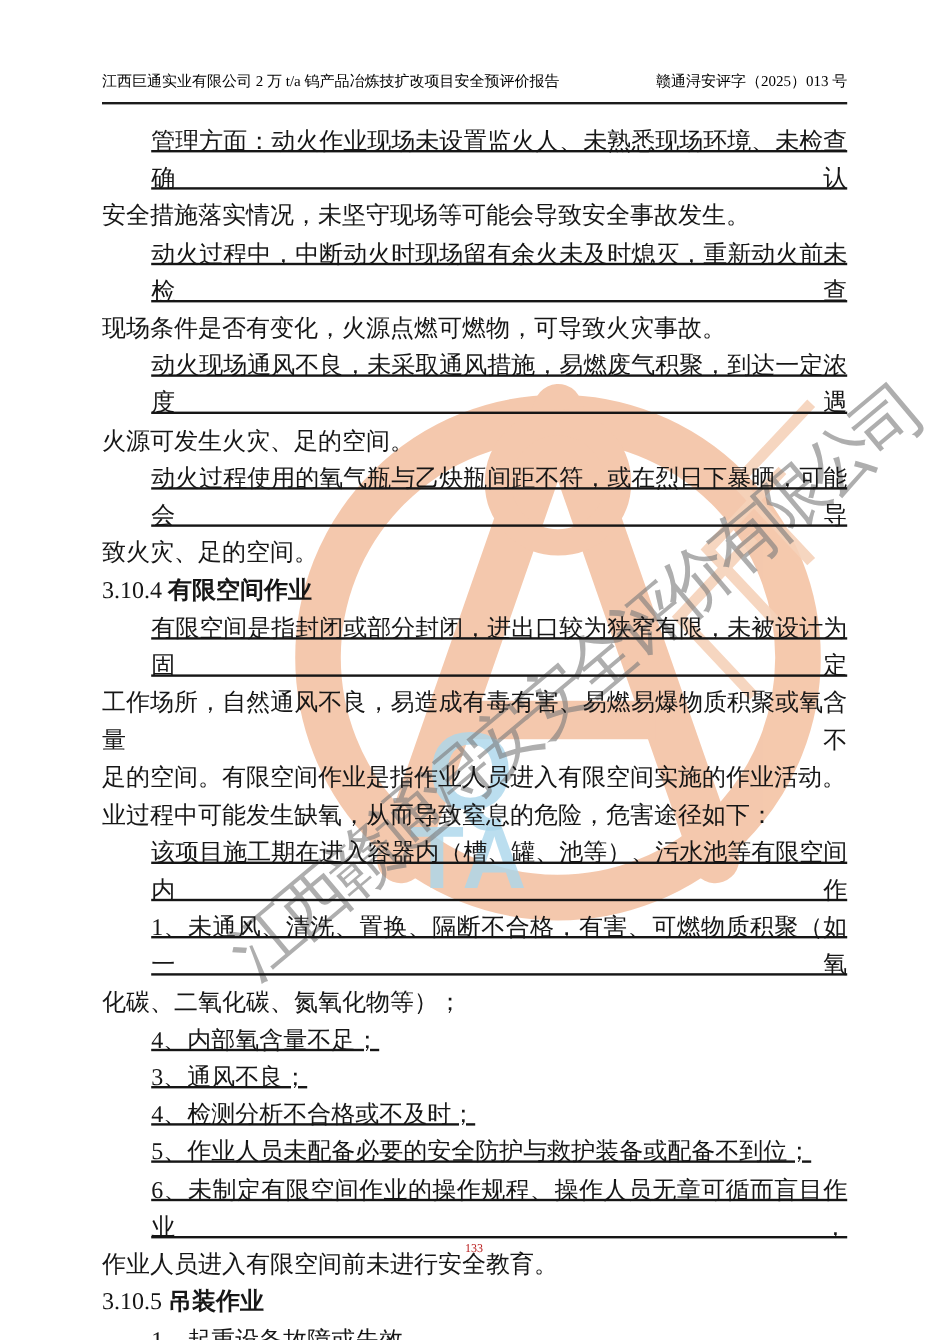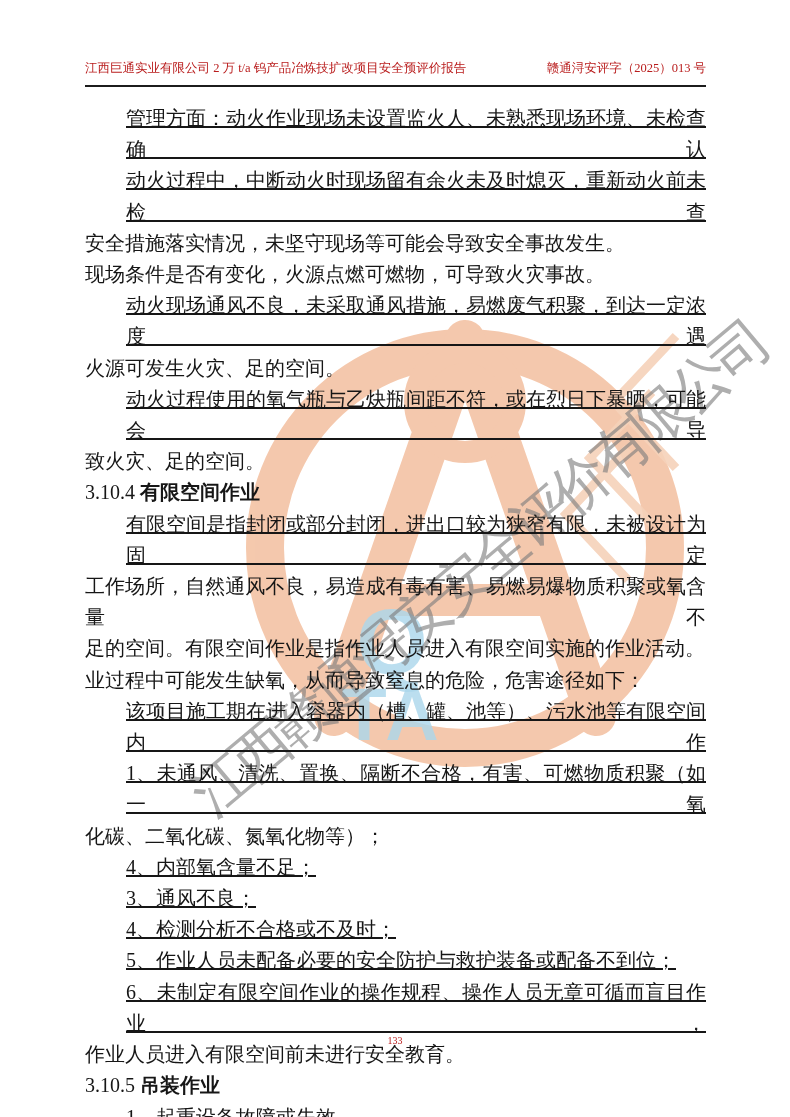--- a/index.html
+++ b/index.html
@@ -12,21 +12,21 @@
   }
   .page{position:absolute;inset:0;overflow:hidden;}
 
   
   .wm{position:absolute;left:0;top:0;z-index:0;}
 
   
   .header{
     position:absolute;left:85px;right:84px;top:60px;
     display:flex;justify-content:space-between;align-items:baseline;
-    font-size:12.5px;color:#b91c1c;z-index:2;
+    font-size:12.5px;color:#000000;z-index:2;
     white-space:nowrap;
   }
   .rule{
     position:absolute;left:85px;right:84px;top:85px;
     border-top:2.5px solid #1c1c1c;z-index:2;
   }
 
   
   .content{
     position:absolute;left:85px;width:621px;top:103px;
@@ -74,22 +74,22 @@
   </svg>
 
   <div class="header">
     <span>江西巨通实业有限公司 2 万 t/a 钨产品冶炼技扩改项目安全预评价报告</span>
     <span>赣通浔安评字（2025）013 号</span>
   </div>
   <div class="rule"></div>
 
   <div class="content" id="lines">
       <div class="line indent fill">管理方面：动火作业现场未设置监火人、未熟悉现场环境、未检查确认</div>
+      <div class="line">安全措施落实情况，未坚守现场等可能会导致安全事故发生。</div>
       <div class="line indent fill">动火过程中，中断动火时现场留有余火未及时熄灭，重新动火前未检查</div>
-      <div class="line">安全措施落实情况，未坚守现场等可能会导致安全事故发生。</div>
       <div class="line">现场条件是否有变化，火源点燃可燃物，可导致火灾事故。</div>
       <div class="line indent fill">动火现场通风不良，未采取通风措施，易燃废气积聚，到达一定浓度遇</div>
       <div class="line">火源可发生火灾、足的空间。</div>
       <div class="line indent fill">动火过程使用的氧气瓶与乙炔瓶间距不符，或在烈日下暴晒，可能会导</div>
       <div class="line">致火灾、足的空间。</div>
       <div class="line heading"><span class="num">3.10.4 </span><span>有限空间作业</span></div>
       <div class="line indent fill">有限空间是指封闭或部分封闭，进出口较为狭窄有限，未被设计为固定</div>
       <div class="line fill">工作场所，自然通风不良，易造成有毒有害、易燃易爆物质积聚或氧含量不</div>
       <div class="line">足的空间。有限空间作业是指作业人员进入有限空间实施的作业活动。</div>
       <div class="line">业过程中可能发生缺氧，从而导致窒息的危险，危害途径如下：</div>

